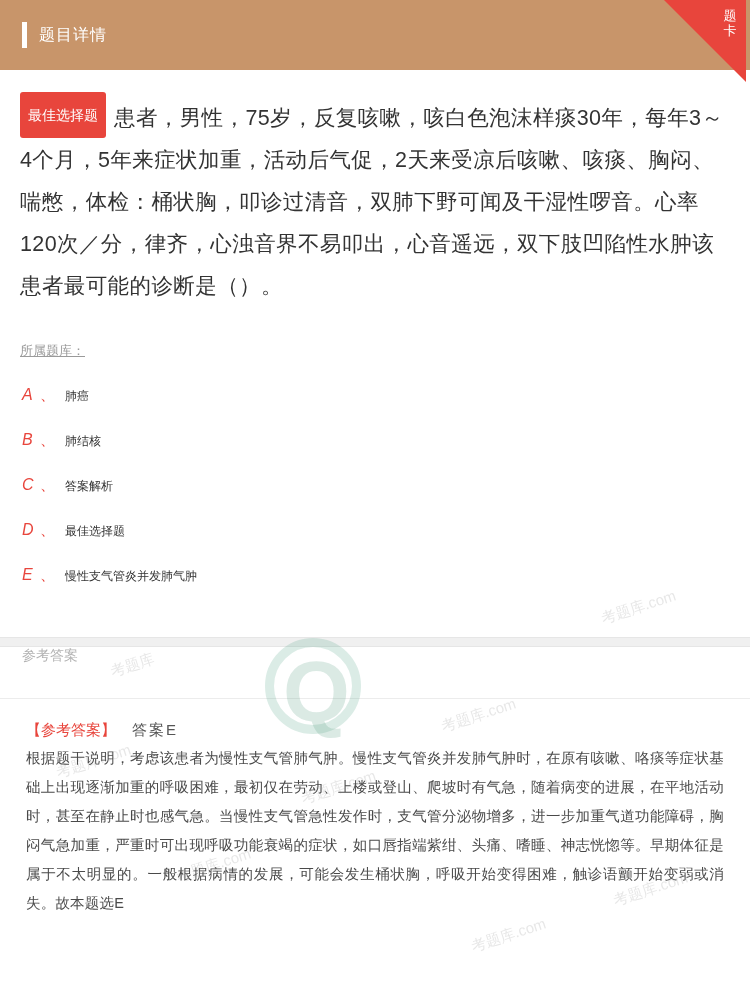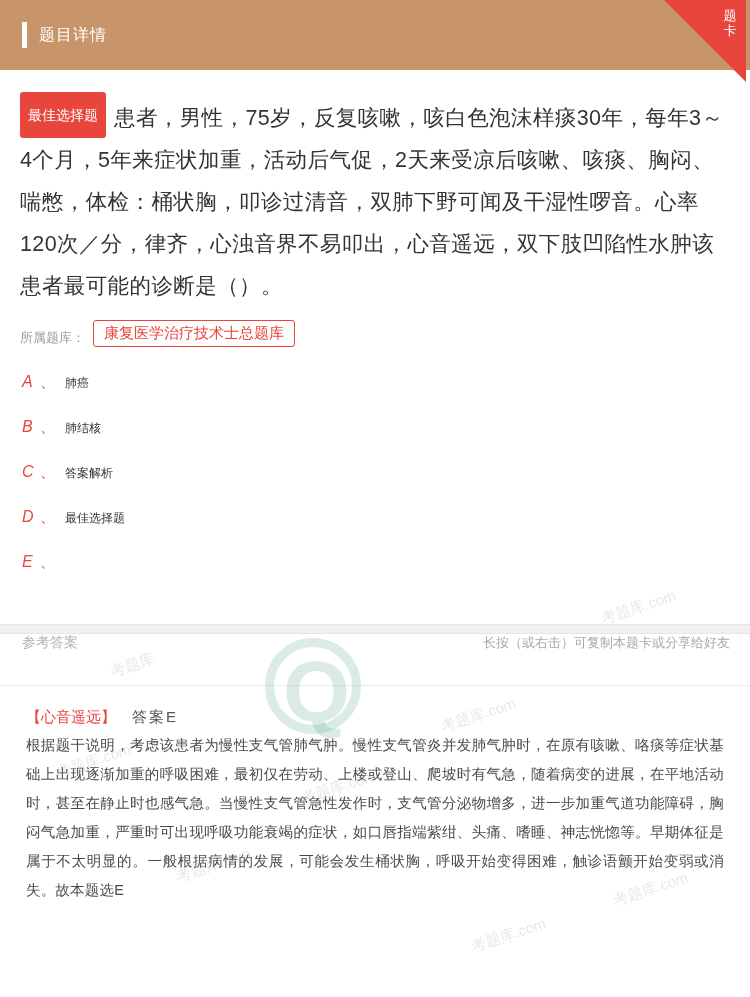--- a/index.html
+++ b/index.html
@@ -74,25 +74,26 @@
     margin-right: 8px;
     white-space: nowrap;
   }
   .q-text {
     font-size: 21.5px;
     color: #333333;
     line-height: 40px;
     letter-spacing: 0.4px;
   }
   .bank-row {
-    margin-top: 12px;
-    display: flex;
-    align-items: flex-end;
+    margin-top: 34px;
+    display: flex;
+    align-items: flex-start;
     font-size: 13px;
     color: #9a9a9a;
+    text-decoration: underline;
   }
   .bank-label { margin-right: 8px; }
   .bank-chip {
     border: 1px solid #e8453c;
     color: #e8453c;
     font-size: 15px;
     padding: 3px 10px;
     border-radius: 3px;
     background: #fff;
   }
@@ -211,21 +212,20 @@
     <div class="rib-text">题卡</div>
   </div>
 </div>
 
 <div class="question-wrap">
   <div class="q-line1">
     <span class="tag-best">最佳选择题</span><span class="q-text">患者，男性，75岁，反复咳嗽，咳白色泡沫样痰30年，每年3～4个月，5年来症状加重，活动后气促，2天来受凉后咳嗽、咳痰、胸闷、喘憋，体检：桶状胸，叩诊过清音，双肺下野可闻及干湿性啰音。心率120次／分，律齐，心浊音界不易叩出，心音遥远，双下肢凹陷性水肿该患者最可能的诊断是（）。</span>
   </div>
   <div class="bank-row">
     <span class="bank-label">所属题库：</span>
-    <span class="bank-chip">康复医学治疗技术士总题库</span>
   </div>
 </div>
 
 <div class="options">
   <div class="option">
     <span class="opt-letter">A</span>
     <span class="opt-sep">、</span>
     <span class="opt-text">肺癌</span>
   </div>
   <div class="option">
@@ -239,33 +239,33 @@
     <span class="opt-text">答案解析</span>
   </div>
   <div class="option">
     <span class="opt-letter">D</span>
     <span class="opt-sep">、</span>
     <span class="opt-text">最佳选择题</span>
   </div>
   <div class="option">
     <span class="opt-letter">E</span>
     <span class="opt-sep">、</span>
+    <span class="opt-text">慢性支气管炎并发肺气肿</span>
   </div>
 </div>
 
 <div class="thick-divider"></div>
 
 <div class="answer-bar">
   <div class="left">参考答案</div>
-  <div class="right">长按（或右击）可复制本题卡或分享给好友</div>
 </div>
 
 <div class="answer-body">
   <div class="ans-head">
-    <span>【心音遥远】</span><span class="val">答案E</span>
+    <span>【参考答案】</span><span class="val">答案E</span>
   </div>
   <div class="ana-text">根据题干说明，考虑该患者为慢性支气管肺气肿。慢性支气管炎并发肺气肿时，在原有咳嗽、咯痰等症状基础上出现逐渐加重的呼吸困难，最初仅在劳动、上楼或登山、爬坡时有气急，随着病变的进展，在平地活动时，甚至在静止时也感气急。当慢性支气管急性发作时，支气管分泌物增多，进一步加重气道功能障碍，胸闷气急加重，严重时可出现呼吸功能衰竭的症状，如口唇指端紫绀、头痛、嗜睡、神志恍惚等。早期体征是属于不太明显的。一般根据病情的发展，可能会发生桶状胸，呼吸开始变得困难，触诊语颤开始变弱或消失。故本题选E</div>
 
 </div>
 
 <div class="wm-layer">
   <div class="wm-circle" style="left:265px; top:82px;"></div>
   <div class="wm-big" style="left:283px; top:86px;">Q</div>
   <div class="wm" style="left:600px; top:42px;">考题库.com</div>
   <div class="wm" style="left:612px; top:324px;">考题库.com</div>

